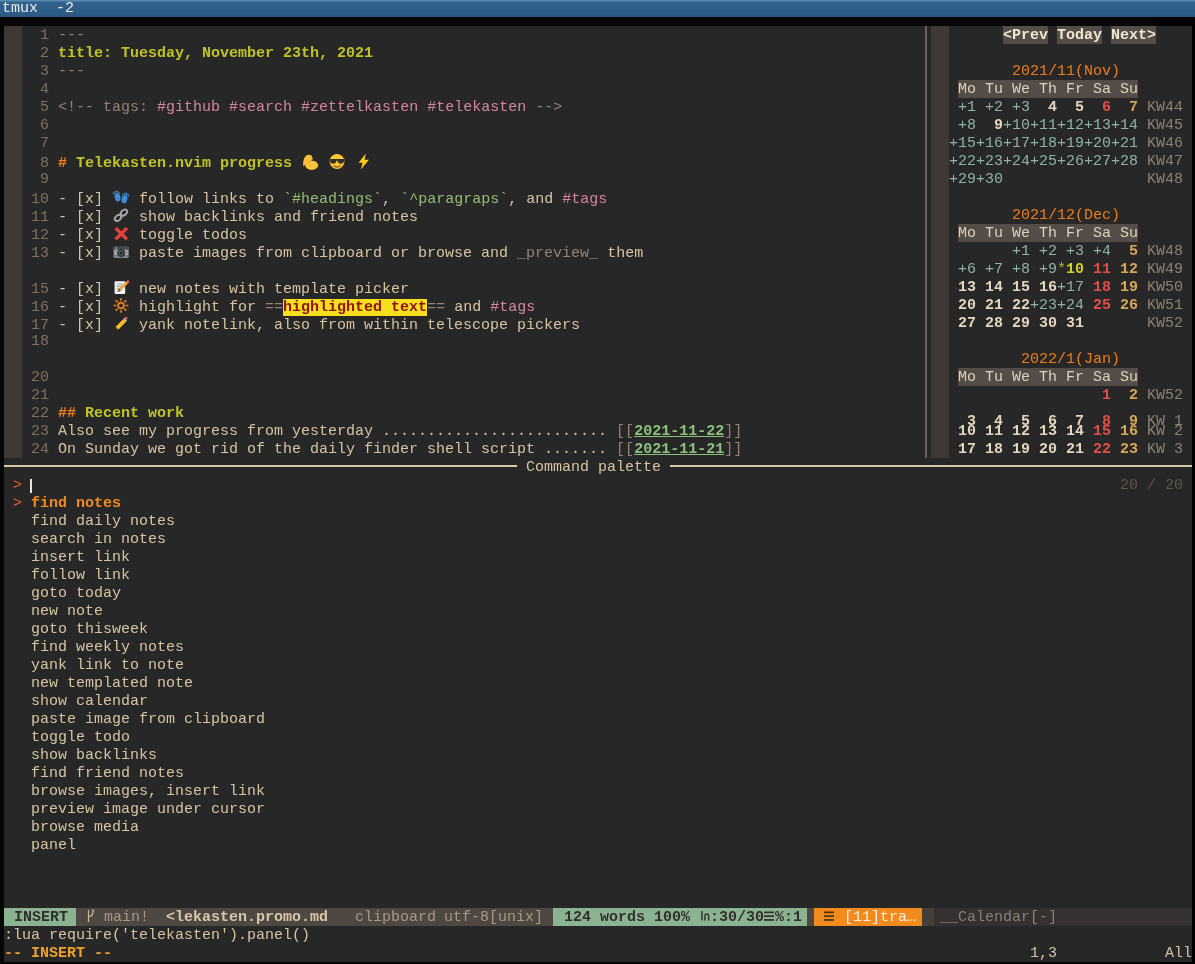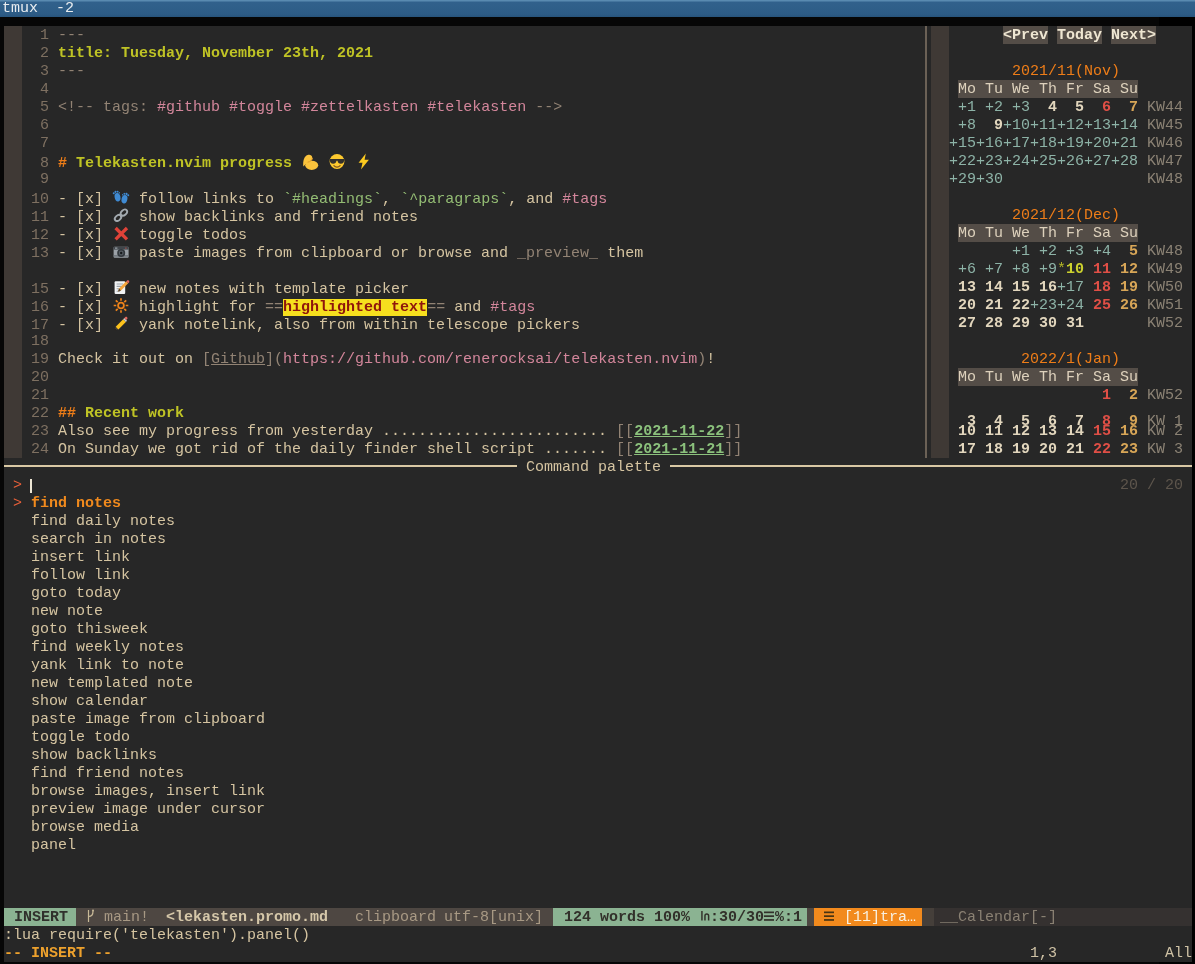--- a/index.html
+++ b/index.html
@@ -86,21 +86,21 @@
           <rect y="8.1" width="10" height="1.7"></rect>
         </g>
       </svg> [11]tra…</div>
 <div class="r" style="left:940px;top:909px;color:#8a8173">__Calendar[-]</div>
 <div class="r" style="left:1030px;top:945px;color:#cfc2a5">1,3</div>
 <div class="r" style="left:1165px;top:945px;color:#cfc2a5">All</div>
 <div class="r" style="left:4px;top:27px"><span class="n">    1 </span><span class="g">---</span></div>
 <div class="r" style="left:4px;top:45px"><span class="n">    2 </span><span class="y">title: Tuesday, November 23th, 2021</span></div>
 <div class="r" style="left:4px;top:63px"><span class="n">    3 </span><span class="g">---</span></div>
 <div class="r" style="left:4px;top:81px"><span class="n">    4 </span></div>
-<div class="r" style="left:4px;top:99px"><span class="n">    5 </span><span class="g">&lt;!-- tags: </span><span class="p">#github</span> <span class="p">#toggle</span> <span class="p">#zettelkasten</span> <span class="p">#telekasten</span><span class="g"> --&gt;</span></div>
+<div class="r" style="left:4px;top:99px"><span class="n">    5 </span><span class="g">&lt;!-- tags: </span><span class="p">#github</span> <span class="p">#search</span> <span class="p">#zettelkasten</span> <span class="p">#telekasten</span><span class="g"> --&gt;</span></div>
 <div class="r" style="left:4px;top:117px"><span class="n">    6 </span></div>
 <div class="r" style="left:4px;top:135px"><span class="n">    7 </span></div>
 <div class="r" style="left:4px;top:153px"><span class="n">    8 </span><span class="oh">#</span> <span class="y">Telekasten.nvim progress</span> <span class="e"><svg viewBox="0 0 18 17" width="18" height="17">
           <path fill="#fbc33c" d="M2.3 13.5C1.8 7.5 3.2 3.3 6.6 2.1c2.3-.8 4.4.3 4.7 2.3.3 1.8-.8 3.3-2.6 4l-2.1.8z"></path>
           <ellipse cx="10.7" cy="12.3" rx="6.5" ry="4.6" fill="#fbc33c"></ellipse>
           <path d="M6.6 9.2c2.6-.4 4.6-1.8 4.8-4.2" stroke="#e09b2d" stroke-width="1" fill="none"></path>
         </svg></span> <span class="e"><svg viewBox="0 0 18 17" width="18" height="17">
           <circle cx="9" cy="8.5" r="7.4" fill="#fdc92f"></circle>
           <path fill="#33302b" d="M1.9 5.9h14.2v1.5c0 2-1.4 3.3-3.3 3.3-1.8 0-3-1.1-3.3-2.9h-1C8.2 9.6 7 10.7 5.2 10.7c-1.9 0-3.3-1.3-3.3-3.3z"></path>
           <path d="M5.9 12.6c.9 1 1.9 1.5 3.1 1.5s2.2-.5 3.1-1.5" fill="none" stroke="#7a4f1d" stroke-width="1.2" stroke-linecap="round"></path>
@@ -161,21 +161,20 @@
           </g>
         </svg></span> <span class="w">highlight for </span><span class="g">==</span><span class="hl">highlighted text</span><span class="g">==</span><span class="w"> and </span><span class="p">#tags</span></div>
 <div class="r" style="left:4px;top:315px"><span class="n">   17 </span><span class="w">- [x] </span><span class="e"><svg viewBox="0 0 18 17" width="18" height="17">
           <path d="M2.6 15.4l1.1-3.7 2.6 2.6z" fill="#473f38"></path>
           <path d="M3.7 11.7 11.2 4.2l2.7 2.7-7.5 7.5z" fill="#fcc21c"></path>
           <path d="M11.2 4.2l1.1-1.1 2.7 2.7-1.1 1.1z" fill="#c9ced2"></path>
           <path d="M12.3 3.1l.9-.9c.5-.5 1.4-.5 1.9 0s.5 1.4 0 1.9l-.9.9z" fill="#e5675f"></path>
           <path d="M2.6 15.4l.5-1.6 1.1 1.1z" fill="#1e1b18"></path>
         </svg></span> <span class="w">yank notelink, also from within telescope pickers</span></div>
 <div class="r" style="left:4px;top:333px"><span class="n">   18 </span></div>
-<div class="r" style="left:4px;top:351px"><span class="n">   19 </span><span class="w">Check it out on </span><span class="g">[</span><span class="gu">Github</span><span class="g">](</span><span class="p">https://github.com/renerocksai/telekasten.nvim</span><span class="g">)</span><span class="w">!</span></div>
 <div class="r" style="left:4px;top:369px"><span class="n">   20 </span></div>
 <div class="r" style="left:4px;top:387px"><span class="n">   21 </span></div>
 <div class="r" style="left:4px;top:405px"><span class="n">   22 </span><span class="oh">##</span> <span class="y">Recent work</span></div>
 <div class="r" style="left:4px;top:423px"><span class="n">   23 </span><span class="w">Also see my progress from yesterday ......................... </span><span class="g">[[</span><span class="lk">2021-11-22</span><span class="g">]]</span></div>
 <div class="r" style="left:4px;top:441px"><span class="n">   24 </span><span class="w">On Sunday we got rid of the daily finder shell script ....... </span><span class="g">[[</span><span class="lk">2021-11-21</span><span class="g">]]</span></div>
 <div class="r" style="left:4px;top:477px"> <span class="a">&gt;</span></div>
 <div class="r" style="left:4px;top:495px"> <span class="a">&gt;</span> <span class="sel">find notes</span></div>
 <div class="r" style="left:4px;top:513px">   <span class="w">find daily notes</span></div>
 <div class="r" style="left:4px;top:531px">   <span class="w">search in notes</span></div>
 <div class="r" style="left:4px;top:549px">   <span class="w">insert link</span></div>

